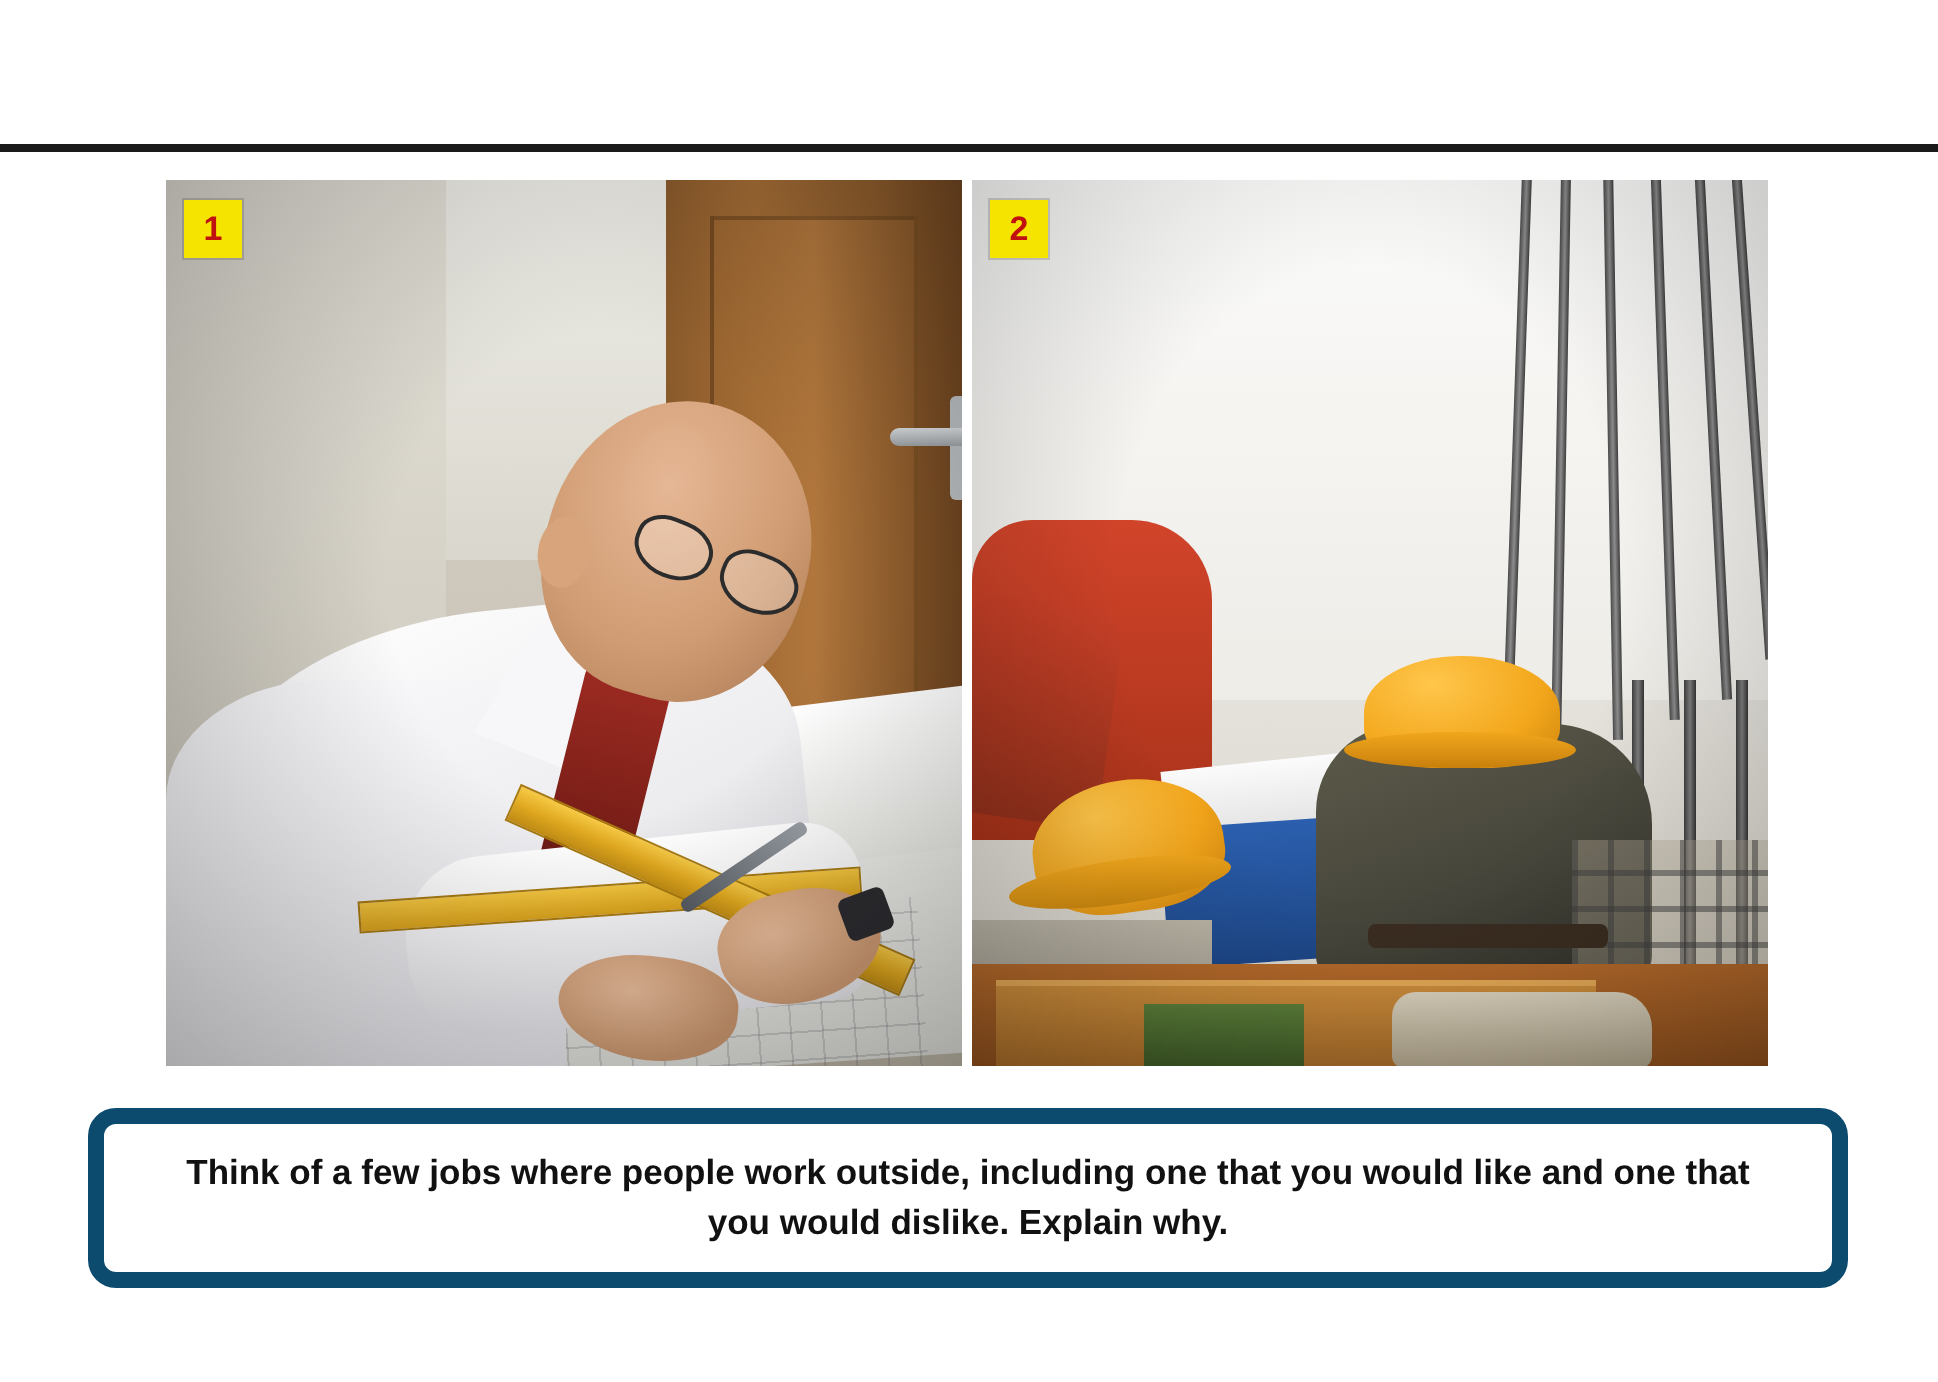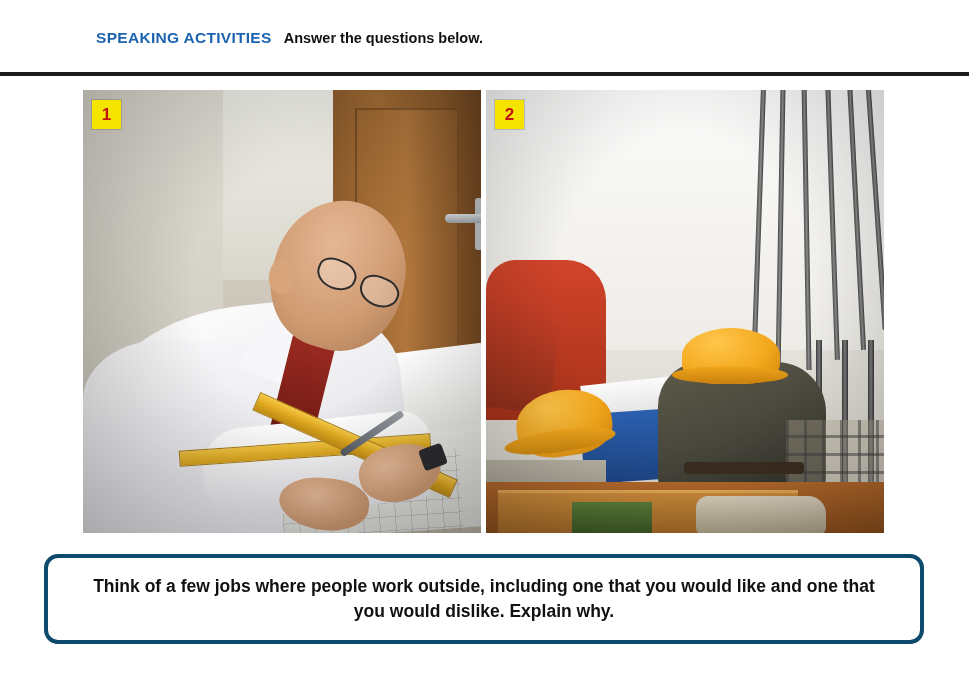--- a/index.html
+++ b/index.html
@@ -352,21 +352,21 @@
     background: radial-gradient(ellipse at 50% 45%, rgba(0,0,0,0) 45%, rgba(0,0,0,0.22) 100%);
   }
 
   
   .question-box {
     position: absolute;
     left: 44px;
     top: 554px;
     width: 880px;
     height: 90px;
-    border: 4px solid #0c4a6e;
+    border: 8px solid #0c4a6e;
     border-radius: 14px;
     background: #ffffff;
     display: flex;
     align-items: center;
     justify-content: center;
     box-sizing: border-box;
   }
   .question-text {
     width: 800px;
     text-align: center;
@@ -375,24 +375,20 @@
     color: #111111;
     line-height: 1.42;
   }
 </style>
 </head>
 <body>
 
 <div class="page">
 
   <div class="header">
-    <div class="header-inner">
-      <span class="header-title">SPEAKING ACTIVITIES</span>
-      <span class="header-instruction">Answer the questions below.</span>
-    </div>
     <div class="header-rule"></div>
   </div>
 
   <div class="photos">
 
     <div class="photo p1">
       <div class="wall-left"></div>
       <div class="wall-mid"></div>
       <div class="door"></div>
       <div class="door-panel"></div>

